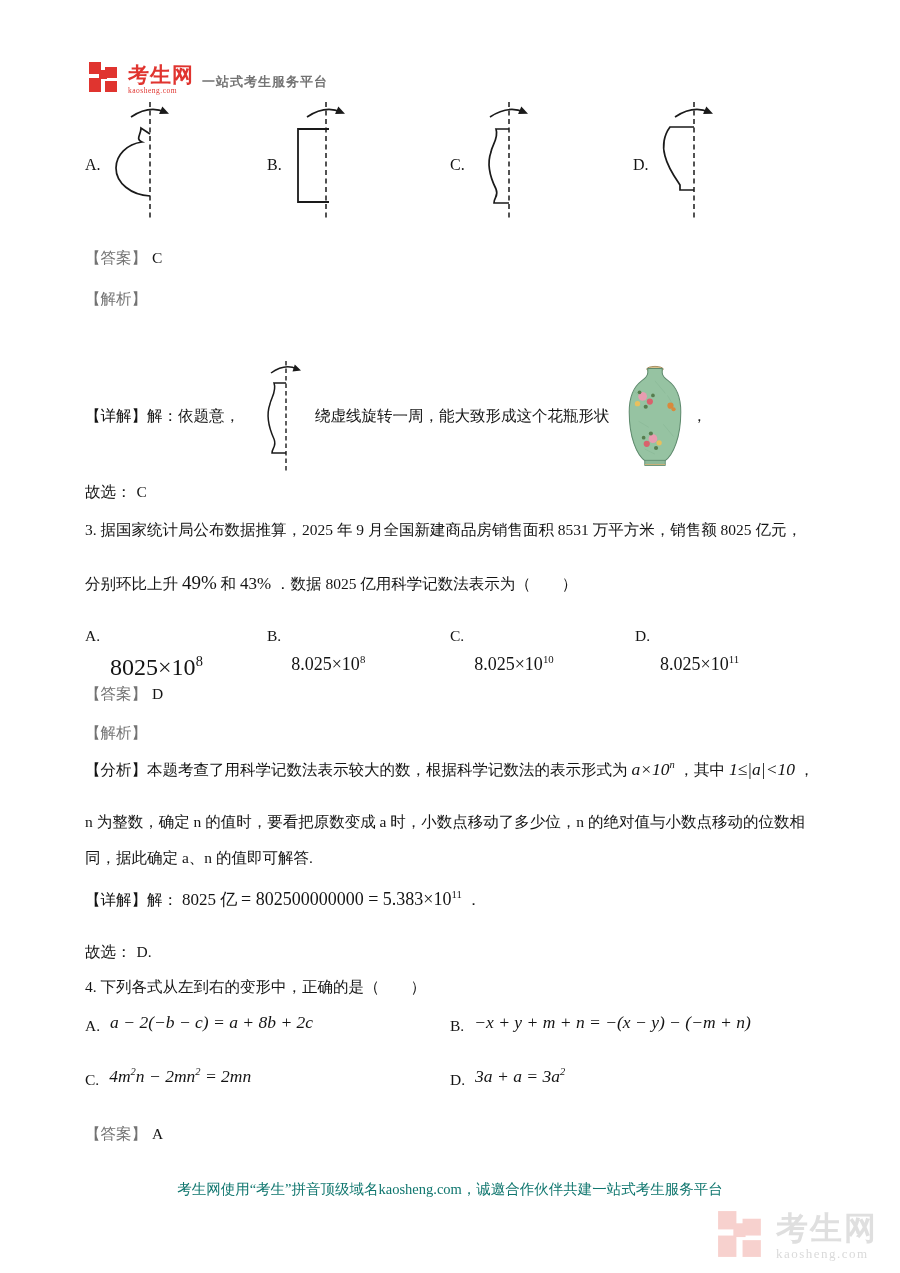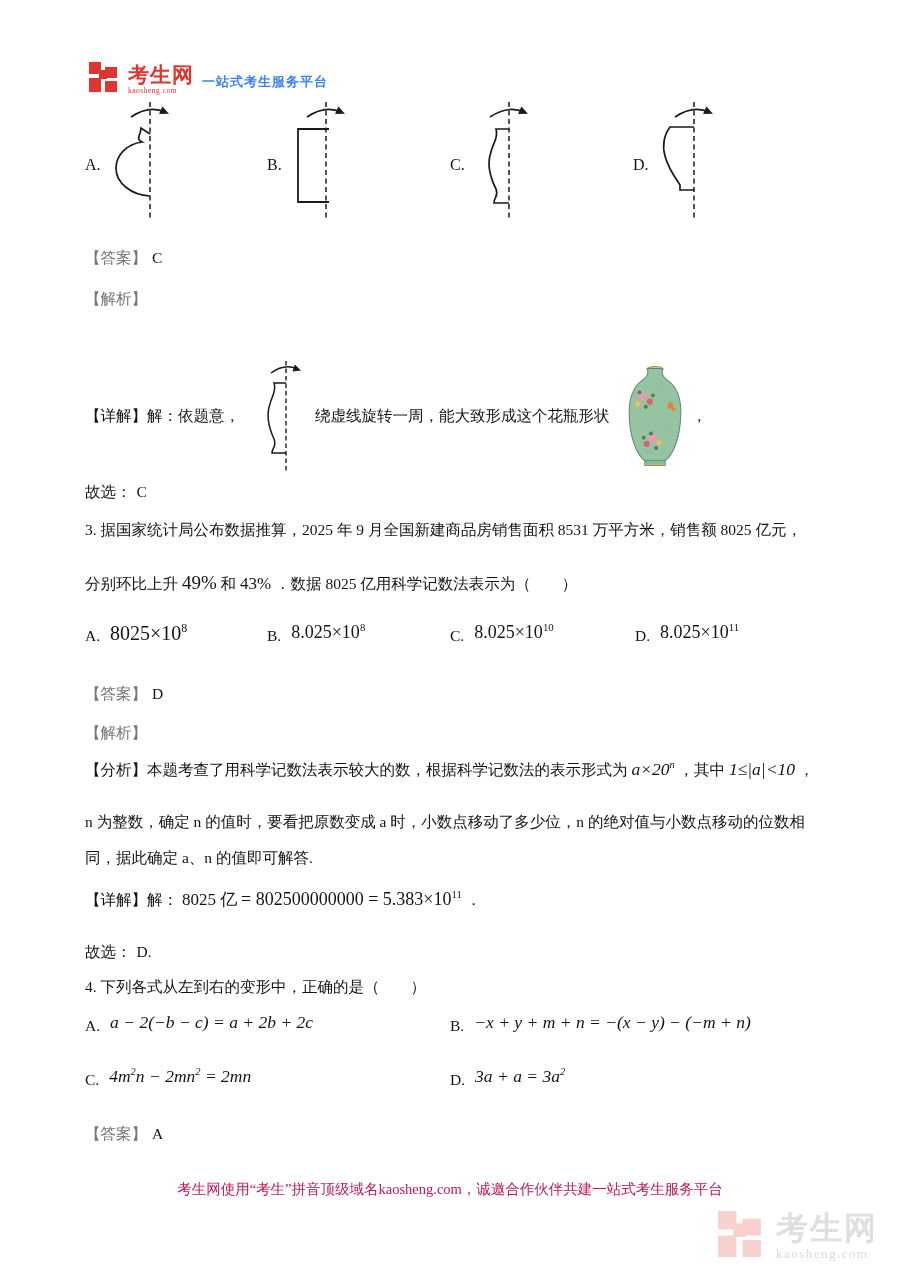--- a/index.html
+++ b/index.html
@@ -5,33 +5,33 @@
   html,body{margin:0;padding:0;background:#ffffff;}
   #page{
     position:relative;width:900px;height:1273px;background:#ffffff;
     font-family:"Liberation Serif","DejaVu Sans",serif;color:#141414;
     font-size:15.5px;overflow:hidden;
   }
   .abs{position:absolute;}
   .blue{color:#737373;}
   .latin{font-family:"Liberation Serif",serif;margin-left:5px;}
   .math{font-family:"Liberation Serif",serif;font-style:italic;font-size:17.5px;}
-  .num{font-family:"Liberation Serif",serif;font-size:17px;font-style:normal;}
+  .num{font-family:"Liberation Serif",serif;font-size:17px;font-style:normal;margin-top:32px;}
   sup{font-size:0.60em;line-height:0;}
   .opt{display:flex;align-items:flex-start;gap:10px;}
   .opt .lbl{margin-top:5px;font-size:15.5px;}
   .fig-lbl{font-family:"Liberation Serif",serif;font-size:16px;}
   .detail-row{display:flex;align-items:center;}
-  .footer{width:900px;text-align:center;font-size:14.5px;color:#be185d;}
+  .footer{width:900px;text-align:center;font-size:14.5px;color:#0f766e;}
   
   .hlogo{display:flex;align-items:flex-end;gap:8px;}
   .hbrand{line-height:1;color:#e0342f;}
   .hbrand .t{font-size:21px;font-weight:bold;letter-spacing:1px;}
   .hbrand .d{font-size:7.5px;letter-spacing:0.5px;margin-top:1px;}
-  .tagline{color:#3b82f6;font-size:13px;font-weight:bold;padding-bottom:3px;letter-spacing:1px;}
+  .tagline{color:#737373;font-size:13px;font-weight:bold;padding-bottom:3px;letter-spacing:1px;}
   
   .wm{display:flex;align-items:flex-end;gap:10px;opacity:0.9;}
   .wmbrand{line-height:1;}
   .wmbrand .t{font-size:32px;font-weight:bold;color:#dcdcdc;letter-spacing:2px;}
   .wmbrand .d{font-size:13px;color:#d6d6d6;letter-spacing:1.5px;margin-top:3px;}
   svg{display:block;}
 </style>
 </head>
 <body>
 
@@ -136,21 +136,21 @@
   <div class="abs" style="left:85px;top:572px;">
     <span>分别环比上升</span>
     <span class="num" style="font-size:19px;">49%</span>
     <span>和</span>
     <span class="num" style="font-size:17px;">43%</span>
     <span>．数据 8025 亿用科学记数法表示为（　　）</span>
   </div>
 
   <div class="abs opt" style="left:85px;top:622px;">
     <span class="lbl">A.</span>
-    <span class="num" style="font-size:20px;"><span>8025×10</span><sup>8</sup></span>
+    <span class="num" style="font-size:24px;"><span>8025×10</span><sup>8</sup></span>
   </div>
   <div class="abs opt" style="left:267px;top:622px;">
     <span class="lbl">B.</span>
     <span class="num" style="font-size:18px;"><span>8.025×10</span><sup>8</sup></span>
   </div>
   <div class="abs opt" style="left:450px;top:622px;">
     <span class="lbl">C.</span>
     <span class="num" style="font-size:18px;"><span>8.025×10</span><sup>10</sup></span>
   </div>
   <div class="abs opt" style="left:635px;top:622px;">
@@ -160,21 +160,21 @@
 
   <div class="abs" style="left:85px;top:684px;">
     <span class="blue">【答案】</span><span class="latin">D</span>
   </div>
   <div class="abs" style="left:85px;top:723px;">
     <span class="blue">【解析】</span>
   </div>
 
   <div class="abs" style="left:85px;top:759px;width:790px;">
     <span>【分析】本题考查了用科学记数法表示较大的数，根据科学记数法的表示形式为</span>
-    <span class="math"><span>a×20</span><sup>n</sup></span>
+    <span class="math"><span>a×10</span><sup>n</sup></span>
     <span>，其中</span>
     <span class="math">1≤|a|&lt;10</span>
     <span>，</span>
   </div>
   <div class="abs" style="left:85px;top:848px;width:790px;">同，据此确定 a、n 的值即可解答.</div>
   <div class="abs" style="left:85px;top:812px;width:790px;">n 为整数，确定 n 的值时，要看把原数变成 a 时，小数点移动了多少位，n 的绝对值与小数点移动的位数相</div>
 
   <div class="abs" style="left:85px;top:888px;">
     <span>【详解】解：</span>
     <span class="num">8025 亿</span>
@@ -183,21 +183,21 @@
   </div>
 
   <div class="abs" style="left:85px;top:942px;">
     <span>故选：</span><span class="latin">D.</span>
   </div>
 
   <div class="abs" style="left:85px;top:977px;width:700px;">4. 下列各式从左到右的变形中，正确的是（　　）</div>
 
   <div class="abs opt" style="left:85px;top:1012px;">
     <span class="lbl">A.</span>
-    <span class="math">a − 2(−b − c) = a + 2b + 2c</span>
+    <span class="math">a − 2(−b − c) = a + 8b + 2c</span>
   </div>
   <div class="abs opt" style="left:450px;top:1012px;">
     <span class="lbl">B.</span>
     <span class="math">−x + y + m + n = −(x − y) − (−m + n)</span>
   </div>
   <div class="abs opt" style="left:85px;top:1066px;">
     <span class="lbl">C.</span>
     <span class="math"><span>4m</span><sup>2</sup><span>n − 2mn</span><sup>2</sup><span> = 2mn</span></span>
   </div>
   <div class="abs opt" style="left:450px;top:1066px;">

